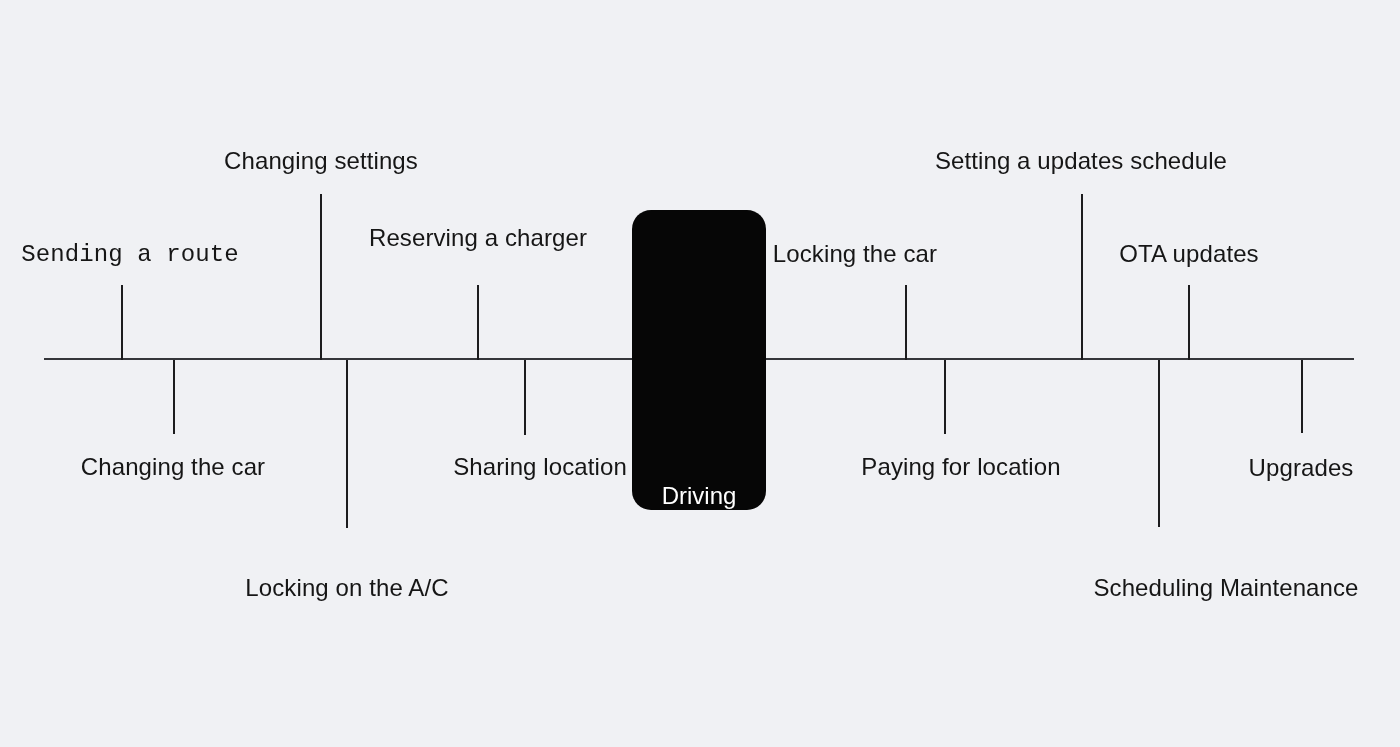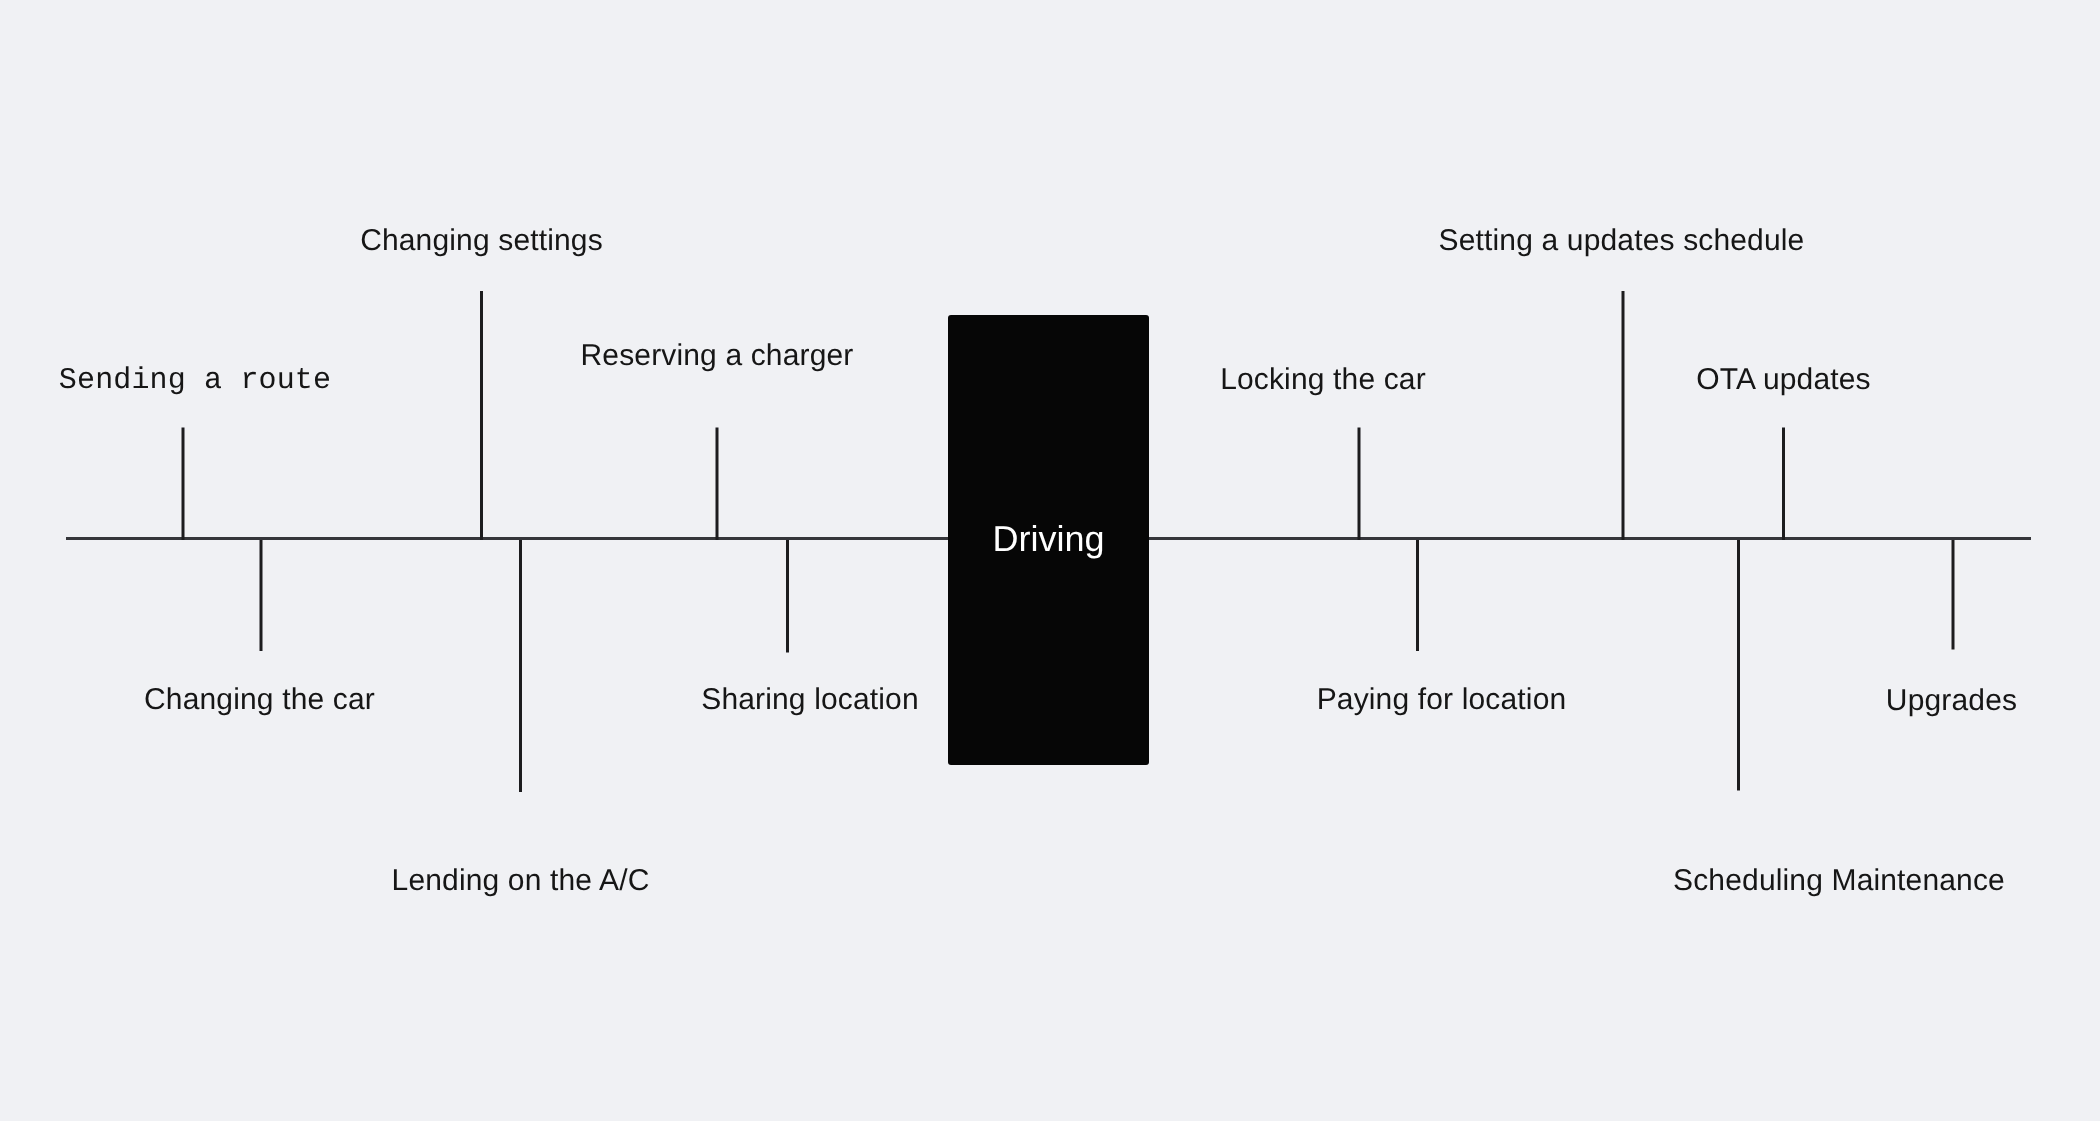--- a/index.html
+++ b/index.html
@@ -23,36 +23,36 @@
     background: var(--line, #35363a);
   }
   .tick {
     position: absolute;
     width: 1.5px;
     background: var(--tick, #1c1c1e);
   }
   .item-label {
     position: absolute;
     transform: translate(-50%, -50%);
-    font-size: 20px;
+    font-size: 24px;
     font-weight: 400;
     color: var(--text, #161616);
     white-space: nowrap;
     letter-spacing: 0.1px;
   }
   .center-node {
     position: absolute;
     left: 632px;
     top: 210px;
     width: 134px;
     height: 300px;
     background: var(--node-bg, #060606);
-    border-radius: 2px;
+    border-radius: 19px;
     display: flex;
-    align-items: center;
+    align-items: flex-end;
     justify-content: center;
     z-index: 2;
   }
   .center-node-label {
     font-size: 24px;
     font-weight: 400;
     color: var(--node-text, #ffffff);
     white-space: nowrap;
   }
 </style>
@@ -62,29 +62,29 @@
 <div class="canvas">
   <div class="timeline" id="timeline" style="left: 44px; width: 1310px; top: 358px;"></div>
   <div id="items">
       <div class="tick" style="left: 121.25px; top: 285px; height: 75px;"></div>
       <div class="item-label" style="left: 130px; top: 254px; font-family: Liberation Mono, monospace;">Sending a route</div>
       <div class="tick" style="left: 320.25px; top: 194px; height: 166px;"></div>
       <div class="item-label" style="left: 321px; top: 161px;">Changing settings</div>
       <div class="tick" style="left: 477.25px; top: 285px; height: 75px;"></div>
       <div class="item-label" style="left: 478px; top: 238px;">Reserving a charger</div>
       <div class="tick" style="left: 905.25px; top: 285px; height: 75px;"></div>
-      <div class="item-label" style="left: 882px; top: 254px;">Locking the car</div>
+      <div class="item-label" style="left: 855px; top: 254px;">Locking the car</div>
       <div class="tick" style="left: 1081.25px; top: 194px; height: 166px;"></div>
       <div class="item-label" style="left: 1081px; top: 161px;">Setting a updates schedule</div>
       <div class="tick" style="left: 1188.25px; top: 285px; height: 75px;"></div>
       <div class="item-label" style="left: 1189px; top: 254px;">OTA updates</div>
       <div class="tick" style="left: 173.25px; top: 360px; height: 74px;"></div>
       <div class="item-label" style="left: 173px; top: 467px;">Changing the car</div>
       <div class="tick" style="left: 346.25px; top: 360px; height: 168px;"></div>
-      <div class="item-label" style="left: 347px; top: 588px;">Lending on the A/C</div>
+      <div class="item-label" style="left: 347px; top: 588px;">Locking on the A/C</div>
       <div class="tick" style="left: 524.25px; top: 360px; height: 75px;"></div>
       <div class="item-label" style="left: 523px; top: 467px; margin-left: 17px;">Sharing location</div>
       <div class="tick" style="left: 944.25px; top: 360px; height: 74px;"></div>
       <div class="item-label" style="left: 961px; top: 467px;">Paying for location</div>
       <div class="tick" style="left: 1158.25px; top: 360px; height: 167px;"></div>
       <div class="item-label" style="left: 1226px; top: 588px;">Scheduling Maintenance</div>
       <div class="tick" style="left: 1301.25px; top: 360px; height: 73px;"></div>
       <div class="item-label" style="left: 1301px; top: 468px;">Upgrades</div>
     </div>
   <div class="center-node">

